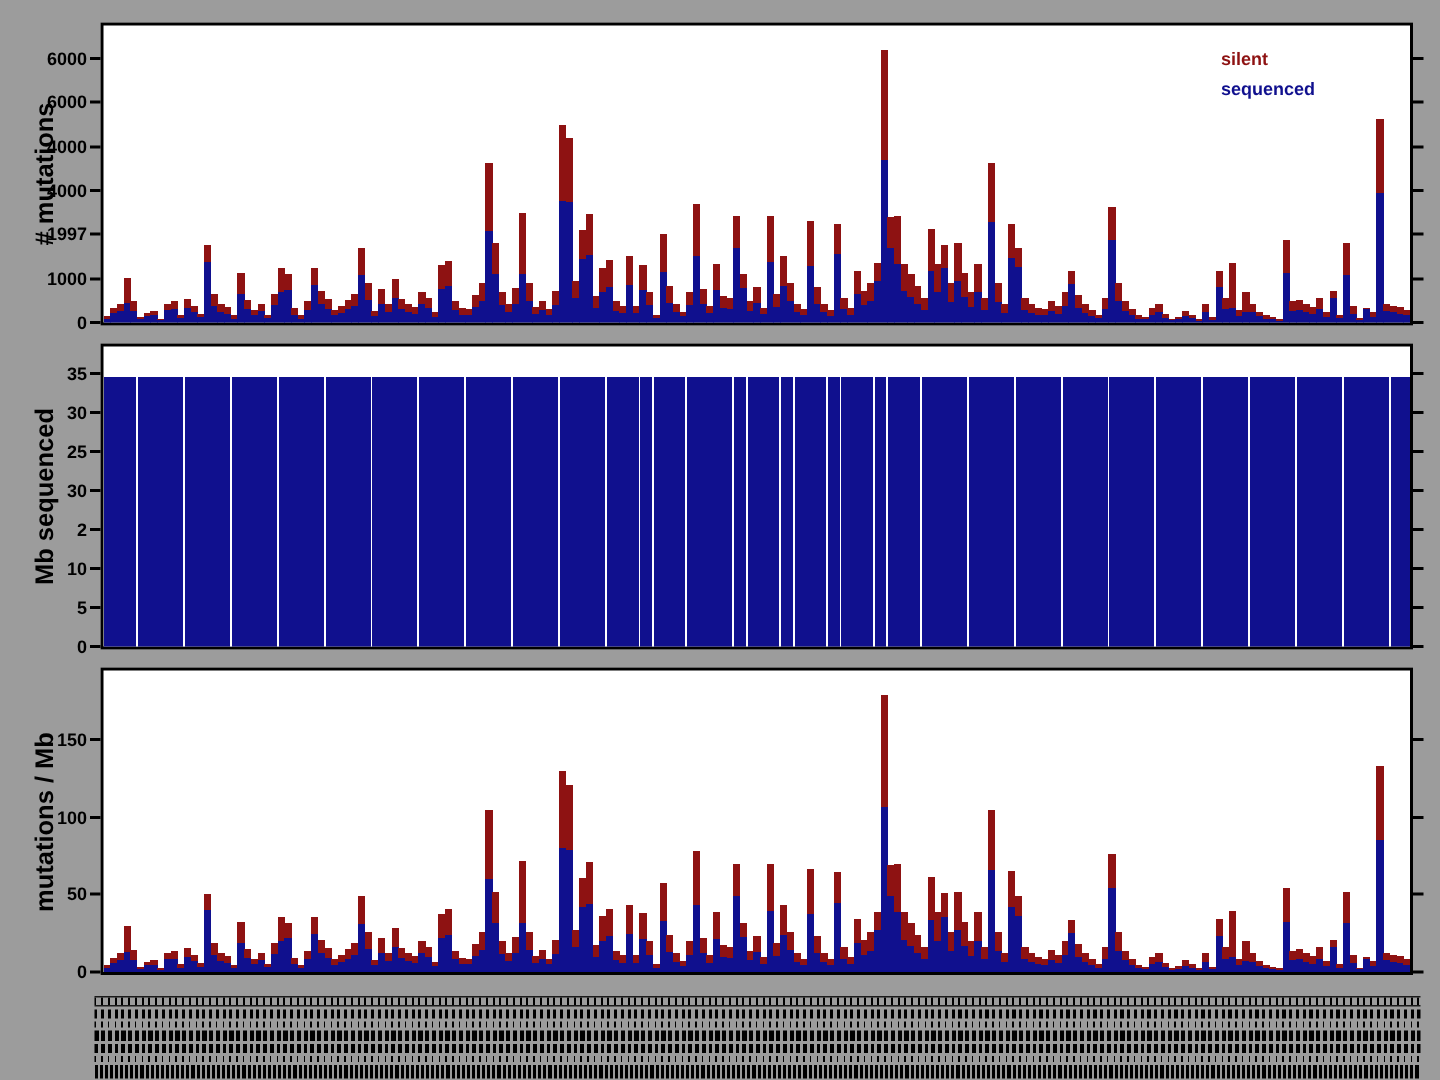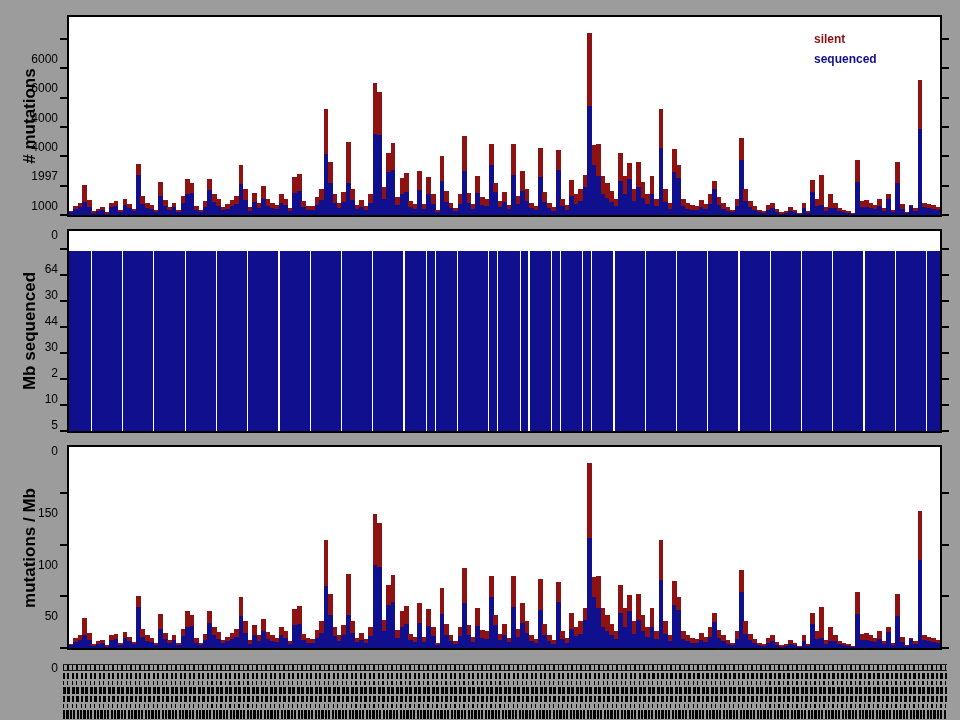--- a/index.html
+++ b/index.html
@@ -20,21 +20,21 @@
   #panel3{top:445px;height:205px;}
 
   .plot{position:absolute;left:0;top:0;right:0;bottom:0;}
   svg.bars{position:absolute;left:0;top:0;width:100%;height:100%;display:block;}
 
   .tick{position:absolute;height:2px;width:7px;background:#000;margin-top:-1px;}
   .tick.left{left:-9px;}
   .tick.right{right:-9px;}
   .ytick-label{
     position:absolute;right:calc(100% + 11px);transform:translateY(-50%);
-    font-size:12px;font-weight:normal;color:#000;white-space:nowrap;margin-top:20px;
+    font-size:12px;font-weight:bold;color:#000;white-space:nowrap;
   }
 
   .ylab{
     position:absolute;left:30px;
     transform:translate(-50%,-50%) rotate(-90deg);
     font-size:17px;font-weight:bold;color:#000;white-space:nowrap;
   }
   #ylab1{top:116px;}
   #ylab2{top:331px;}
   #ylab3{top:548px;}
@@ -533,27 +533,27 @@
         <div class="tick right" style="top: 74.026%;"></div>
         <span class="ytick-label" style="top: 74.026%;">10</span>
         <div class="tick left" style="top: 61.039%;"></div>
         <div class="tick right" style="top: 61.039%;"></div>
         <span class="ytick-label" style="top: 61.039%;">2</span>
         <div class="tick left" style="top: 48.0519%;"></div>
         <div class="tick right" style="top: 48.0519%;"></div>
         <span class="ytick-label" style="top: 48.0519%;">30</span>
         <div class="tick left" style="top: 35.0649%;"></div>
         <div class="tick right" style="top: 35.0649%;"></div>
-        <span class="ytick-label" style="top: 35.0649%;">44</span>
+        <span class="ytick-label" style="top: 35.0649%;">25</span>
         <div class="tick left" style="top: 22.0779%;"></div>
         <div class="tick right" style="top: 22.0779%;"></div>
         <span class="ytick-label" style="top: 22.0779%;">30</span>
         <div class="tick left" style="top: 9.09091%;"></div>
         <div class="tick right" style="top: 9.09091%;"></div>
-        <span class="ytick-label" style="top: 9.09091%;">64</span>
+        <span class="ytick-label" style="top: 9.09091%;">35</span>
       </div>
   </div>
 
   <div class="panel" id="panel3">
     <div class="plot">
         <svg viewBox="0 0 1950 1000" preserveAspectRatio="none" shape-rendering="crispEdges" class="bars">
           <rect x="0" y="986.6607381058249" width="10.6" height="13.339261894175188" fill="#10108e"></rect>
           <rect x="0" y="977.7678968430414" width="10.6" height="8.89284126278346" fill="#8e1212"></rect>
           <rect x="10" y="968.8750555802579" width="10.6" height="31.124944419742107" fill="#10108e"></rect>
           <rect x="10" y="952.5715132651549" width="10.6" height="16.30354231510301" fill="#8e1212"></rect>

